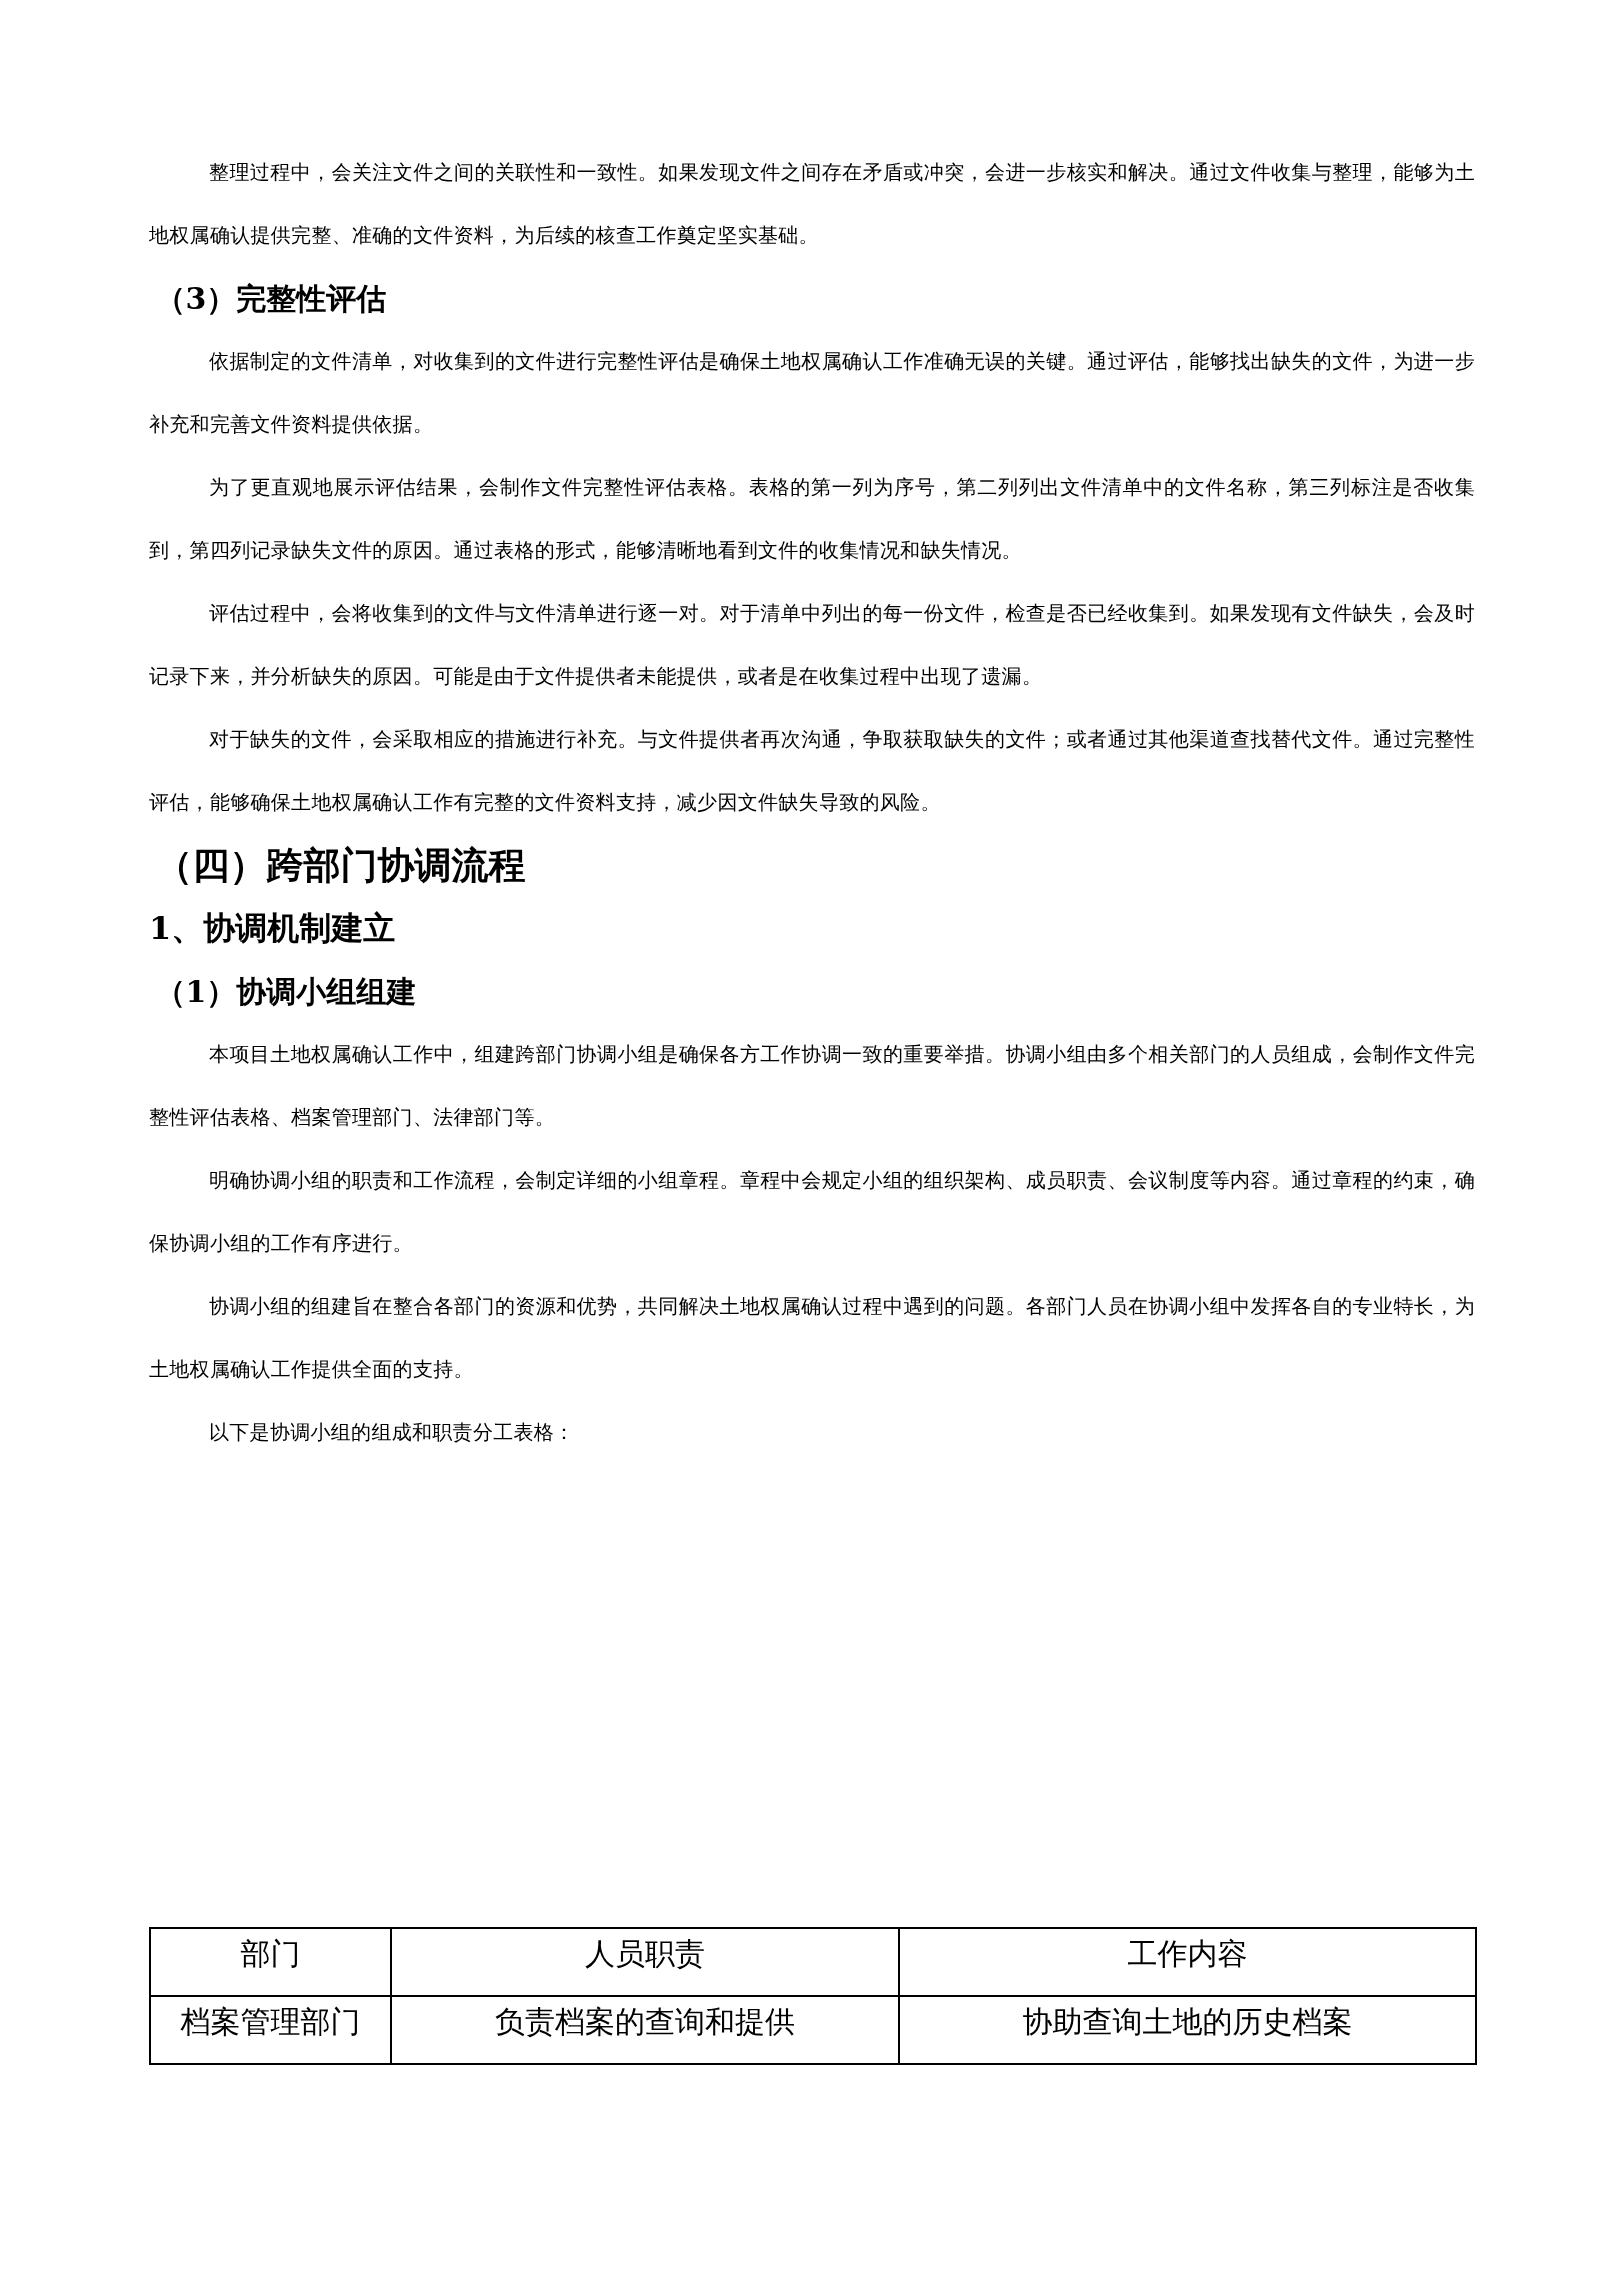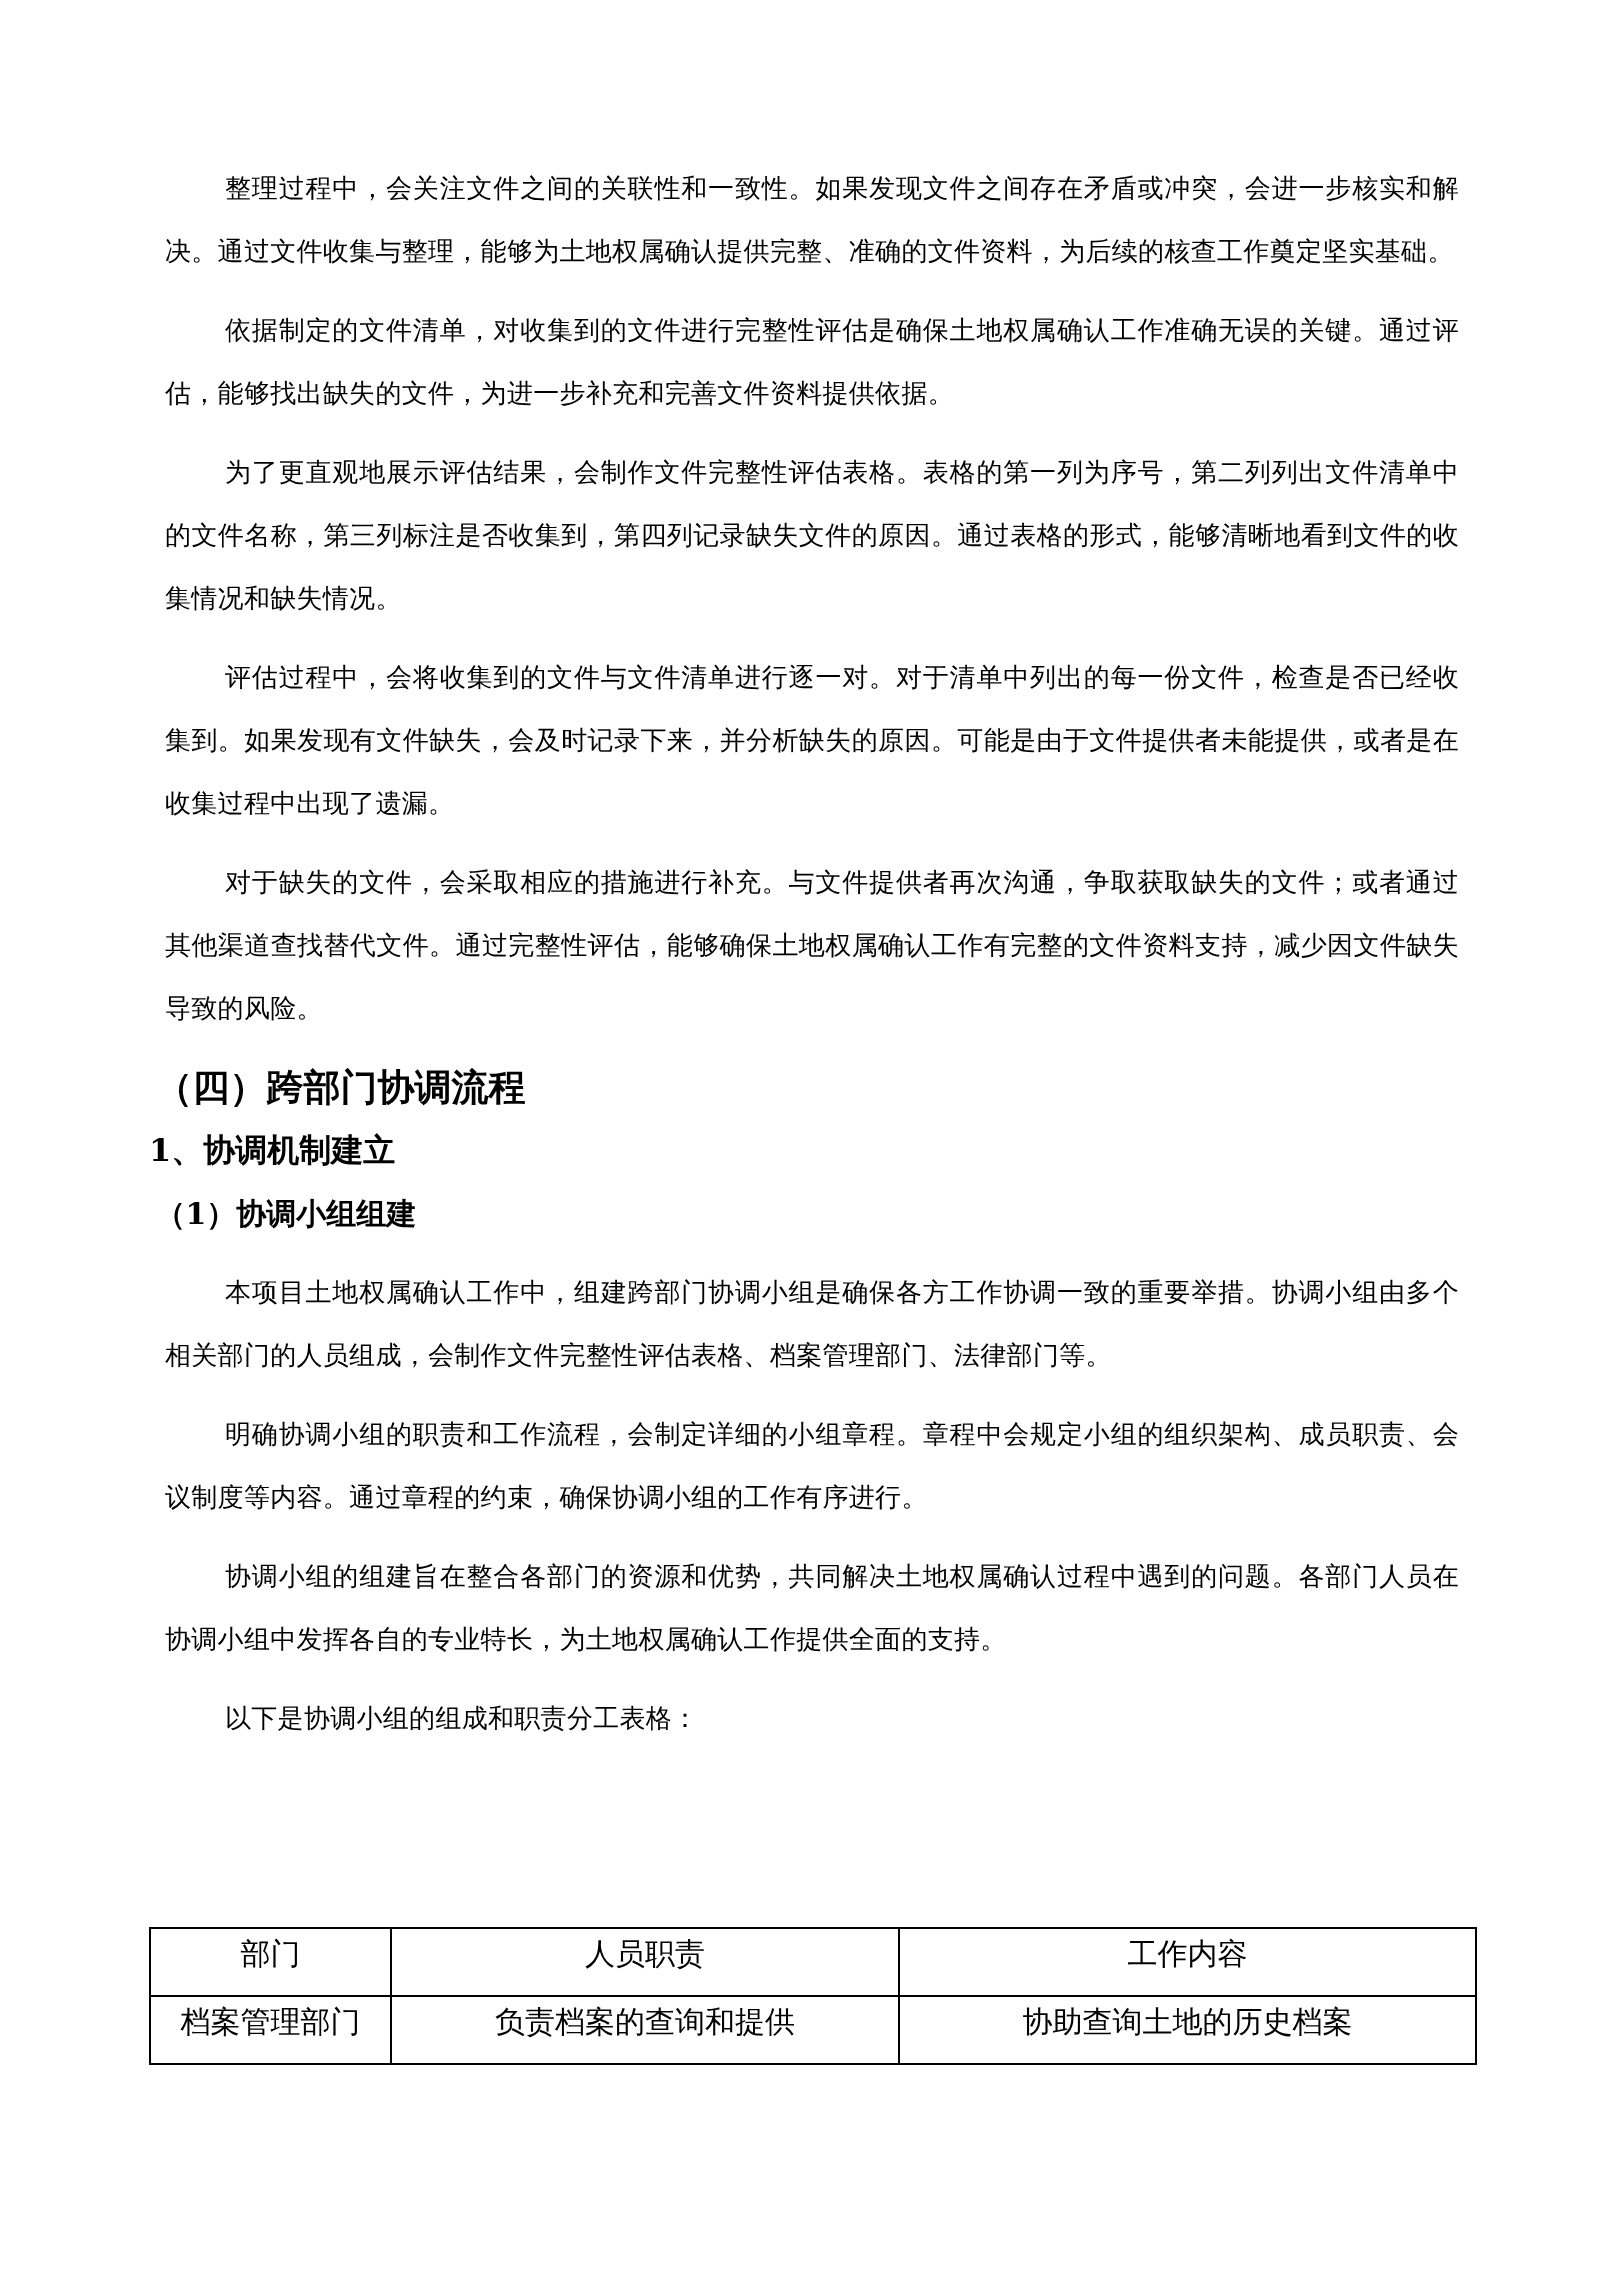--- a/index.html
+++ b/index.html
@@ -4,21 +4,21 @@
   <style>
     html, body { margin: 0; padding: 0; background: #ffffff; }
     body {
       width: 1623px; height: 2295px; position: relative; overflow: hidden;
       font-family: "DejaVu Serif", "Liberation Serif", serif;
       color: #000;
     }
     .page { position: absolute; left: 0; top: 0; width: 1623px; height: 2295px; }
     .content { position: absolute; left: 149px; top: 141px; width: 1326px; }
     p.body {
-      margin: 16px; font-size: 26px; line-height: 63px;
+      margin: 0; font-size: 20px; line-height: 63px;
       text-indent: 60px; text-align: justify; letter-spacing: 0.3px;
     }
     .h3 { font-size: 30px; line-height: 63px; font-weight: bold; margin: 0; padding-left: 6.5px; }
     .h2 { font-size: 37px; line-height: 63px; font-weight: bold; margin: 0; padding-left: 6.5px; }
     .h4 { font-size: 32px; line-height: 63px; font-weight: bold; margin: 0; }
     table.grid {
       position: absolute; left: 149px; top: 1927px;
       width: 1326px; border-collapse: collapse; table-layout: fixed;
       font-size: 30px;
     }
@@ -29,20 +29,21 @@
     }
     col.c1 { width: 241px; } col.c2 { width: 508px; } col.c3 { width: 577px; }
   </style>
 </head>
 <body>
 
 <div class="page">
   <div class="content">
     <p class="body">整理过程中，会关注文件之间的关联性和一致性。如果发现文件之间存在矛盾或冲突，会进一步核实和解决。通过文件收集与整理，能够为土地权属确认提供完整、准确的文件资料，为后续的核查工作奠定坚实基础。</p>
 
+    <div class="h3">（3）完整性评估</div>
     <p class="body">依据制定的文件清单，对收集到的文件进行完整性评估是确保土地权属确认工作准确无误的关键。通过评估，能够找出缺失的文件，为进一步补充和完善文件资料提供依据。</p>
     <p class="body">为了更直观地展示评估结果，会制作文件完整性评估表格。表格的第一列为序号，第二列列出文件清单中的文件名称，第三列标注是否收集到，第四列记录缺失文件的原因。通过表格的形式，能够清晰地看到文件的收集情况和缺失情况。</p>
     <p class="body">评估过程中，会将收集到的文件与文件清单进行逐一对。对于清单中列出的每一份文件，检查是否已经收集到。如果发现有文件缺失，会及时记录下来，并分析缺失的原因。可能是由于文件提供者未能提供，或者是在收集过程中出现了遗漏。</p>
     <p class="body">对于缺失的文件，会采取相应的措施进行补充。与文件提供者再次沟通，争取获取缺失的文件；或者通过其他渠道查找替代文件。通过完整性评估，能够确保土地权属确认工作有完整的文件资料支持，减少因文件缺失导致的风险。</p>
 
     <div class="h2">（四）跨部门协调流程</div>
     <div class="h4">1、协调机制建立</div>
     <div class="h3">（1）协调小组组建</div>
     <p class="body">本项目土地权属确认工作中，组建跨部门协调小组是确保各方工作协调一致的重要举措。协调小组由多个相关部门的人员组成，会制作文件完整性评估表格、档案管理部门、法律部门等。</p>
     <p class="body">明确协调小组的职责和工作流程，会制定详细的小组章程。章程中会规定小组的组织架构、成员职责、会议制度等内容。通过章程的约束，确保协调小组的工作有序进行。</p>

